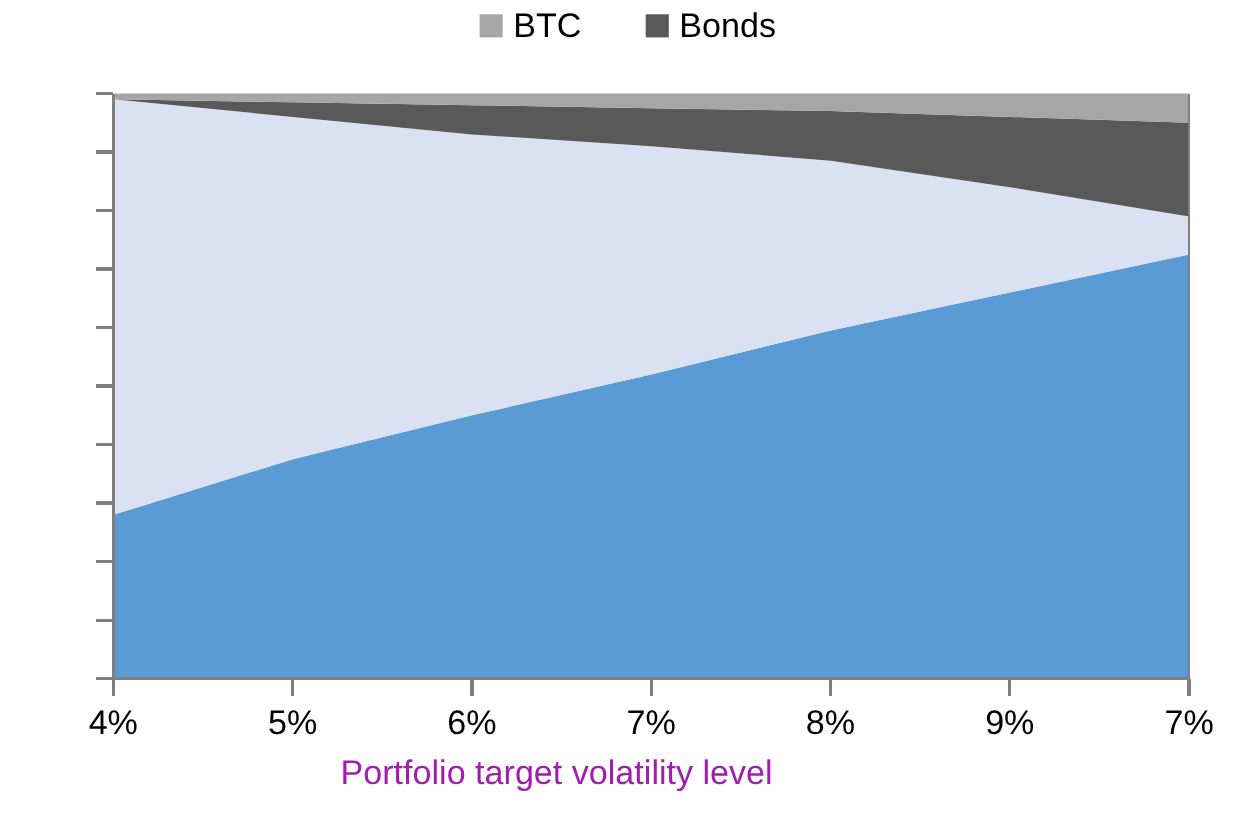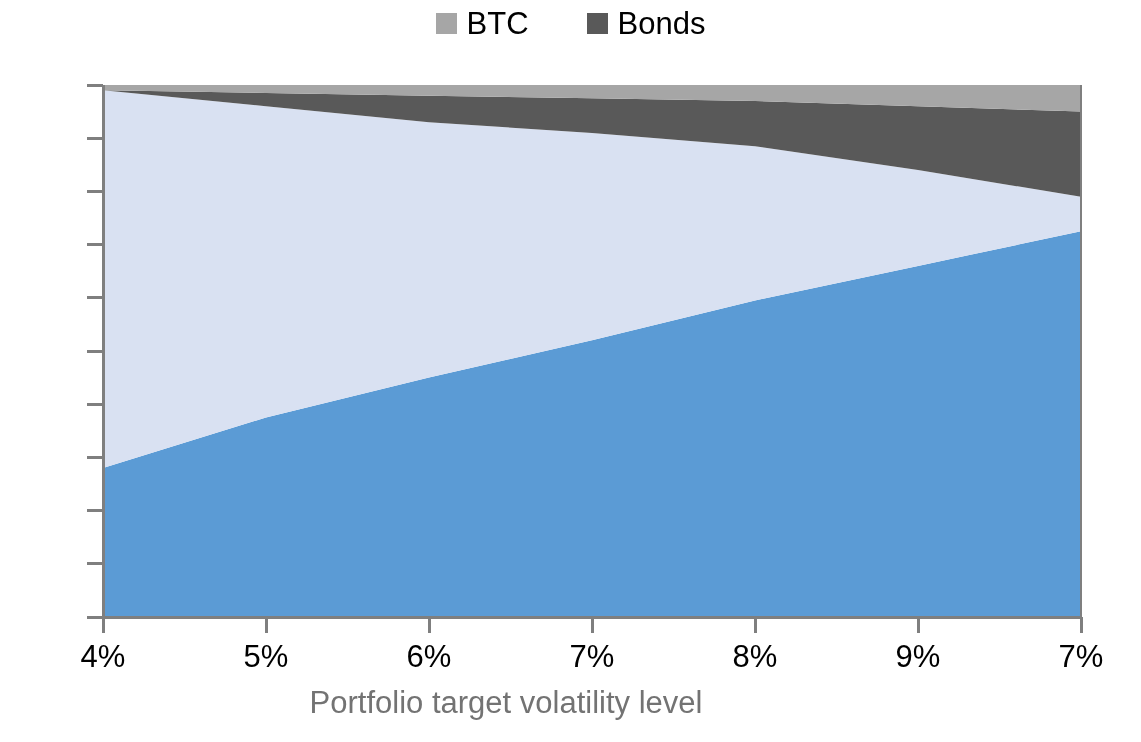--- a/index.html
+++ b/index.html
@@ -89,21 +89,21 @@
   }
   #xaxis-title {
     position: absolute;
     left: 0;
     top: 686px;
     width: 1012px;
     text-align: center;
     font-size: 31px;
     line-height: 34px;
     font-family: "Liberation Sans", sans-serif;
-    color: #737373;
+    color: #a21caf;
   }
 </style>
 </head>
 <body>
 
 <div id="chart-root">
 
   <div id="legend">
     <div class="legend-item">
       <span class="legend-swatch" style="background: rgb(166, 166, 166);"></span>

